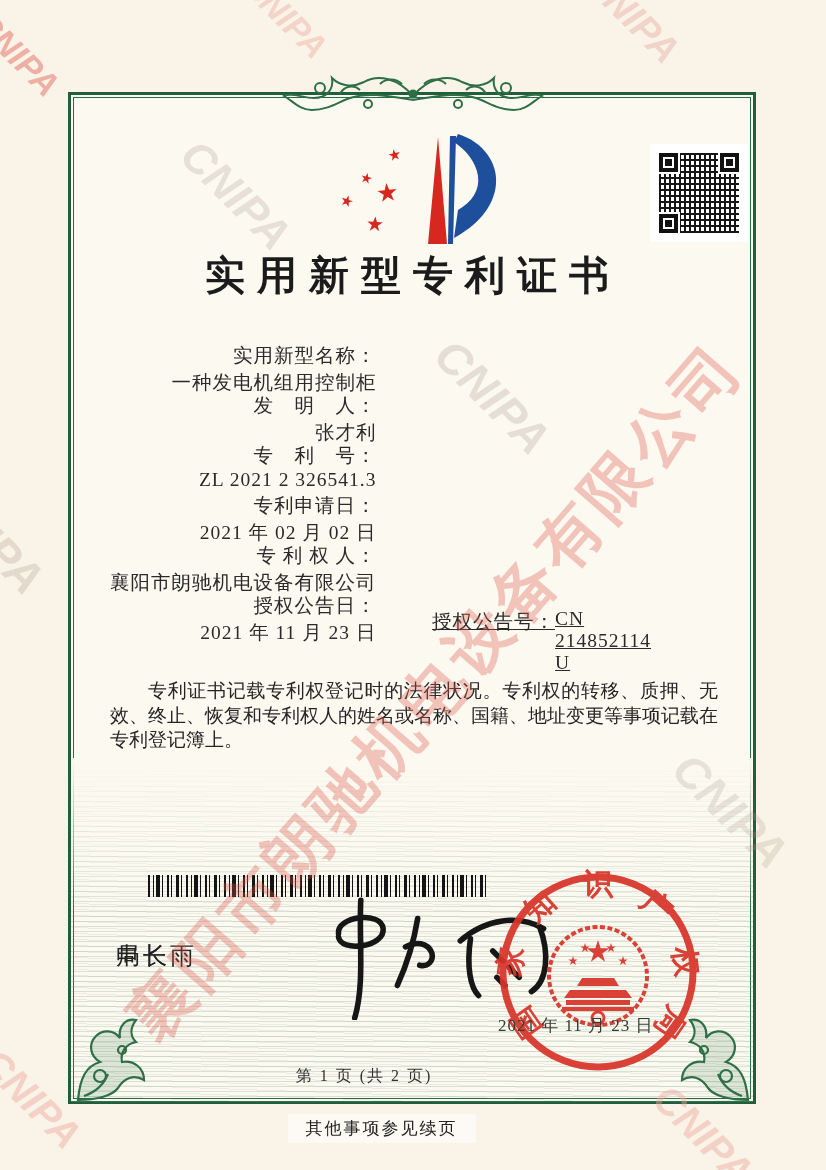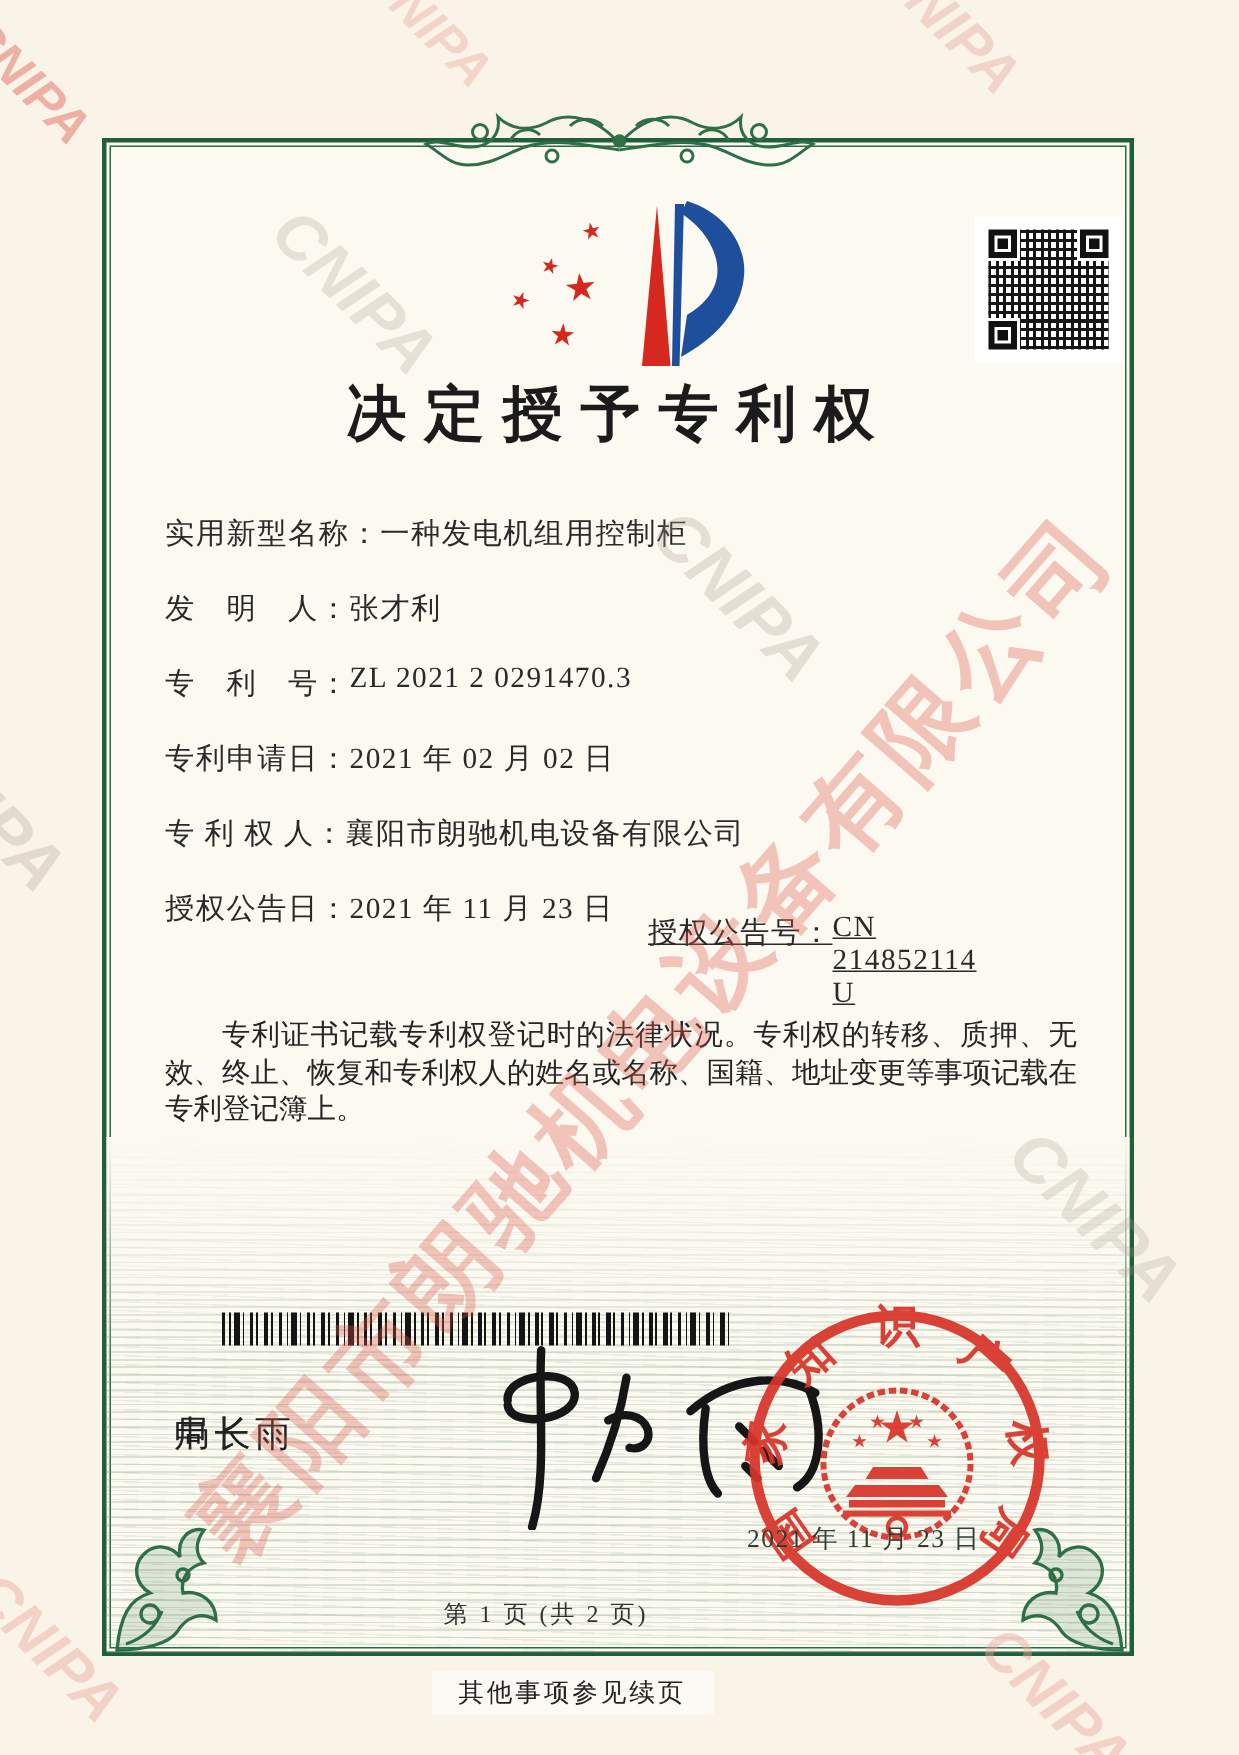--- a/index.html
+++ b/index.html
@@ -40,21 +40,21 @@
         repeating-linear-gradient(90deg,#161616 0 2px,transparent 2px 5px),
         repeating-linear-gradient(0deg,#161616 0 2px,transparent 2px 6px);}
   .qf{position:absolute;width:19px;height:19px;border:4px solid #111;background:#fff;
       box-sizing:border-box;box-shadow:0 0 0 2px #fff;}
   .qf::after{content:'';position:absolute;inset:2px;background:#111;}
   .qf.tl{left:0;top:0}.qf.tr{right:0;top:0}.qf.bl{left:0;bottom:0}
   .title{position:absolute;left:0;width:826px;top:248px;text-align:center;z-index:2;
          font-size:40px;font-weight:bold;letter-spacing:12px;color:#1b1b1b;}
   
   .fields{position:absolute;left:110px;top:342px;font-size:19.5px;color:#2a2a2a;z-index:2;}
-  .frow{height:50px;display:flex;align-items:flex-start;position:relative;letter-spacing:1px;}
+  .frow{height:50px;display:flex;align-items:flex-end;position:relative;letter-spacing:1px;flex-direction:column;}
   .flabel{white-space:pre;}
   .grant-pair{position:absolute;left:322px;top:16px;display:flex;text-decoration:underline;}
   
   .body-text{position:absolute;left:110px;top:679px;width:608px;z-index:2;
              font-size:19px;line-height:24.5px;color:#252525;text-align:justify;}
   .body-text p{margin:0;text-indent:2em;}
   
   .barcode{position:absolute;left:148px;top:875px;width:342px;height:22px;z-index:2;
     background:repeating-linear-gradient(90deg,
       #141414 0 2px,transparent 2px 5px,
@@ -146,34 +146,34 @@
   </div>
 
   <div class="qr-box">
     <div class="qr">
       <div class="qf tl"></div>
       <div class="qf tr"></div>
       <div class="qf bl"></div>
     </div>
   </div>
 
-  <div class="title">决定授予专利权</div>
+  <div class="title">实用新型专利证书</div>
 
   <div class="fields">
     <div class="frow">
       <span class="flabel">实用新型名称：</span>
         <span>一种发电机组用控制柜</span>
     </div>
     <div class="frow">
       <span class="flabel">发　明　人：</span>
         <span>张才利</span>
     </div>
     <div class="frow">
       <span class="flabel">专　利　号：</span>
-        <span>ZL 2021 2 0291470.3</span>
+        <span>ZL 2021 2 326541.3</span>
     </div>
     <div class="frow">
       <span class="flabel">专利申请日：</span>
         <span>2021 年 02 月 02 日</span>
     </div>
     <div class="frow">
       <span class="flabel">专 利 权 人：</span>
         <span>襄阳市朗驰机电设备有限公司</span>
     </div>
     <div class="frow">

